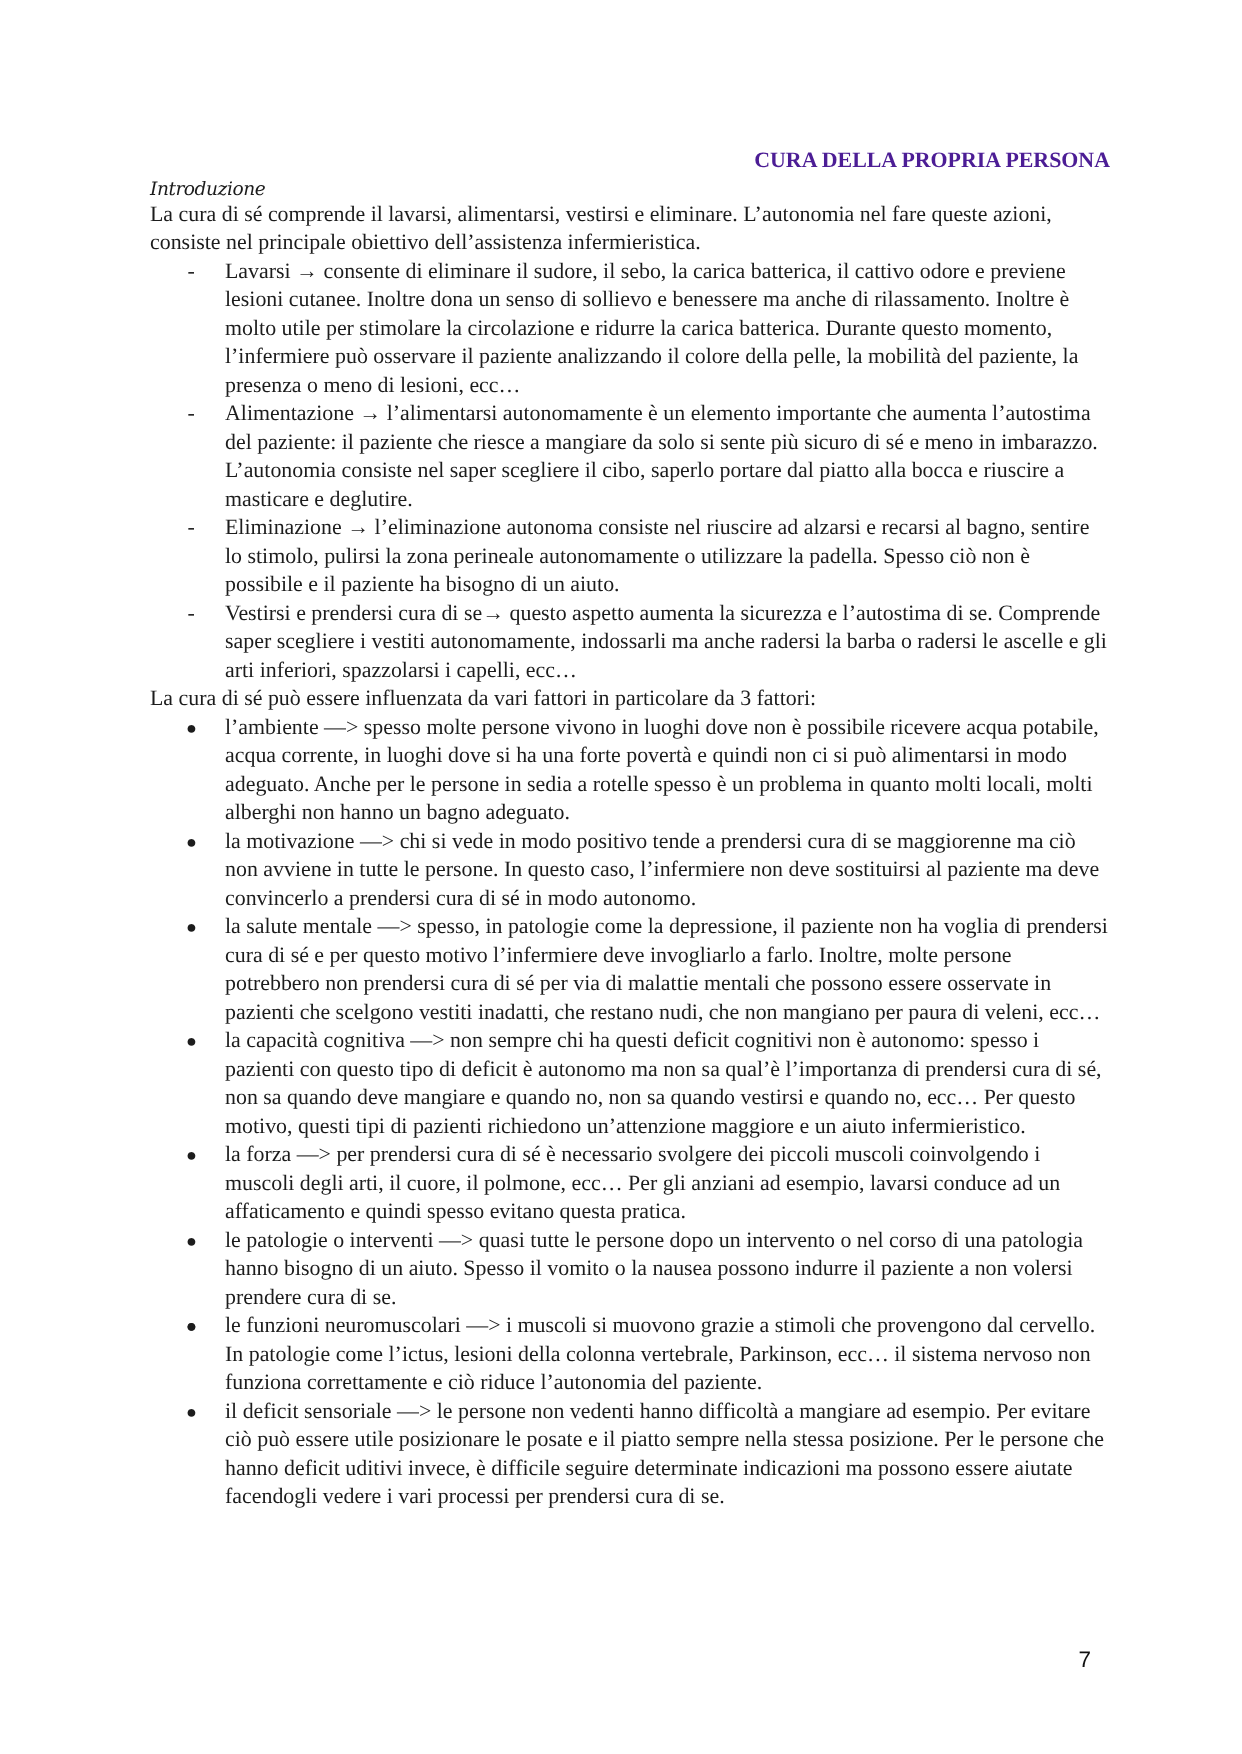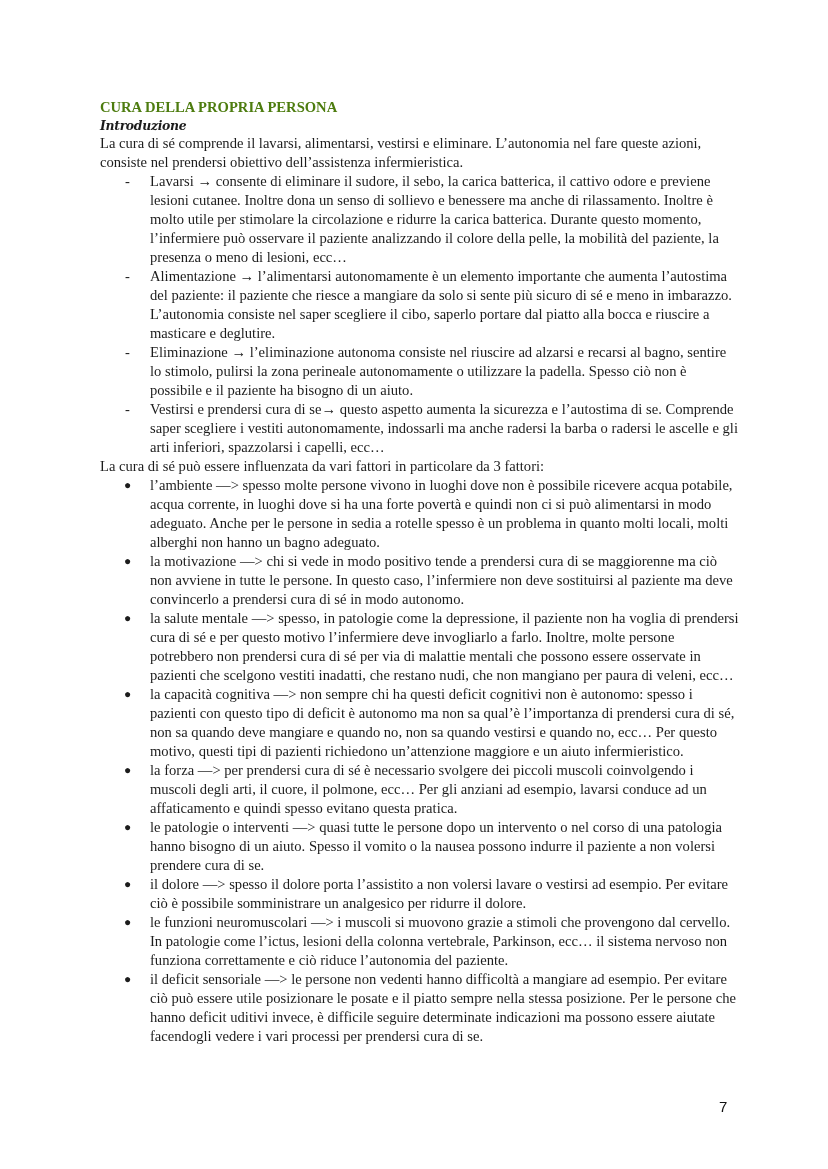--- a/index.html
+++ b/index.html
@@ -3,25 +3,26 @@
 <meta charset="utf-8">
 <style>
   html, body { margin: 0; padding: 0; background: #ffffff; }
   body { width: 828px; height: 1169px; position: relative; overflow: hidden; }
   .page {
     position: absolute; left: 100px; top: 98px; width: 640px;
     font-family: "Liberation Serif", "DejaVu Serif", serif;
     font-size: 14.6px; line-height: 19px; color: #1c1c1c;
   }
   .title {
-    color: #4d7c0f; font-weight: bold; font-size: 14.6px; line-height: 19px;
+    color: #4c1d95; font-weight: bold; font-size: 14.6px; line-height: 19px;
     margin: 0;
+    text-align: right;
   }
   .subhead {
-    font-family: "DejaVu Serif", serif; font-style: italic; font-weight: bold;
+    font-family: "DejaVu Serif", serif; font-style: italic; font-weight: normal;
     font-size: 12.4px; line-height: 17px; margin: 0; letter-spacing: -0.3px;
   }
   p { margin: 0; }
   ul { margin: 0; padding: 0; list-style: none; }
   li { position: relative; padding-left: 50px; }
   li .marker {
     position: absolute; left: 22px; top: 0; width: 14px; text-align: left;
   }
   li.dash .marker { left: 25px; }
   li.dot .marker { left: 24px; font-size: 12px; }
@@ -31,38 +32,38 @@
   }
 </style>
 </head>
 <body>
 
 <div class="page">
   <h1 class="title">CURA DELLA PROPRIA PERSONA</h1>
 
   <section>
     <h2 class="subhead">Introduzione</h2>
-    <p>La cura di sé comprende il lavarsi, alimentarsi, vestirsi e eliminare. L’autonomia nel fare queste azioni, consiste nel prendersi obiettivo dell’assistenza infermieristica.</p>
+    <p>La cura di sé comprende il lavarsi, alimentarsi, vestirsi e eliminare. L’autonomia nel fare queste azioni, consiste nel principale obiettivo dell’assistenza infermieristica.</p>
     <ul>
       <li class="dash"><span class="marker">-</span><span>Lavarsi → consente di eliminare il sudore, il sebo, la carica batterica, il cattivo odore e previene lesioni cutanee. Inoltre dona un senso di sollievo e benessere ma anche di rilassamento. Inoltre è molto utile per stimolare la circolazione e ridurre la carica batterica. Durante questo momento, l’infermiere può osservare il paziente analizzando il colore della pelle, la mobilità del paziente, la presenza o meno di lesioni, ecc…</span></li>
       <li class="dash"><span class="marker">-</span><span>Alimentazione → l’alimentarsi autonomamente è un elemento importante che aumenta l’autostima del paziente: il paziente che riesce a mangiare da solo si sente più sicuro di sé e meno in imbarazzo. L’autonomia consiste nel saper scegliere il cibo, saperlo portare dal piatto alla bocca e riuscire a masticare e deglutire.</span></li>
       <li class="dash"><span class="marker">-</span><span>Eliminazione → l’eliminazione autonoma consiste nel riuscire ad alzarsi e recarsi al bagno, sentire lo stimolo, pulirsi la zona perineale autonomamente o utilizzare la padella. Spesso ciò non è possibile e il paziente ha bisogno di un aiuto.</span></li>
       <li class="dash"><span class="marker">-</span><span>Vestirsi e prendersi cura di se→ questo aspetto aumenta la sicurezza e l’autostima di se. Comprende saper scegliere i vestiti autonomamente, indossarli ma anche radersi la barba o radersi le ascelle e gli arti inferiori, spazzolarsi i capelli, ecc…</span></li>
     </ul>
   </section>
 
   <section>
     <p>La cura di sé può essere influenzata da vari fattori in particolare da 3 fattori:</p>
     <ul>
       <li class="dot"><span class="marker">●</span><span>l’ambiente —&gt; spesso molte persone vivono in luoghi dove non è possibile ricevere acqua potabile, acqua corrente, in luoghi dove si ha una forte povertà e quindi non ci si può alimentarsi in modo adeguato. Anche per le persone in sedia a rotelle spesso è un problema in quanto molti locali, molti alberghi non hanno un bagno adeguato.</span></li>
       <li class="dot"><span class="marker">●</span><span>la motivazione —&gt; chi si vede in modo positivo tende a prendersi cura di se maggiorenne ma ciò non avviene in tutte le persone. In questo caso, l’infermiere non deve sostituirsi al paziente ma deve convincerlo a prendersi cura di sé in modo autonomo.</span></li>
       <li class="dot"><span class="marker">●</span><span>la salute mentale —&gt; spesso, in patologie come la depressione, il paziente non ha voglia di prendersi cura di sé e per questo motivo l’infermiere deve invogliarlo a farlo. Inoltre, molte persone potrebbero non prendersi cura di sé per via di malattie mentali che possono essere osservate in pazienti che scelgono vestiti inadatti, che restano nudi, che non mangiano per paura di veleni, ecc…</span></li>
       <li class="dot"><span class="marker">●</span><span>la capacità cognitiva —&gt; non sempre chi ha questi deficit cognitivi non è autonomo: spesso i pazienti con questo tipo di deficit è autonomo ma non sa qual’è l’importanza di prendersi cura di sé, non sa quando deve mangiare e quando no, non sa quando vestirsi e quando no, ecc… Per questo motivo, questi tipi di pazienti richiedono un’attenzione maggiore e un aiuto infermieristico.</span></li>
       <li class="dot"><span class="marker">●</span><span>la forza —&gt; per prendersi cura di sé è necessario svolgere dei piccoli muscoli coinvolgendo i muscoli degli arti, il cuore, il polmone, ecc… Per gli anziani ad esempio, lavarsi conduce ad un affaticamento e quindi spesso evitano questa pratica.</span></li>
       <li class="dot"><span class="marker">●</span><span>le patologie o interventi —&gt; quasi tutte le persone dopo un intervento o nel corso di una patologia hanno bisogno di un aiuto. Spesso il vomito o la nausea possono indurre il paziente a non volersi prendere cura di se.</span></li>
-      <li class="dot"><span class="marker">●</span><span>il dolore —&gt; spesso il dolore porta l’assistito a non volersi lavare o vestirsi ad esempio. Per evitare ciò è possibile somministrare un analgesico per ridurre il dolore.</span></li>
+      <li class="dot"><span class="marker">●</span></li>
       <li class="dot"><span class="marker">●</span><span>le funzioni neuromuscolari —&gt; i muscoli si muovono grazie a stimoli che provengono dal cervello. In patologie come l’ictus, lesioni della colonna vertebrale, Parkinson, ecc… il sistema nervoso non funziona correttamente e ciò riduce l’autonomia del paziente.</span></li>
       <li class="dot"><span class="marker">●</span><span>il deficit sensoriale —&gt; le persone non vedenti hanno difficoltà a mangiare ad esempio. Per evitare ciò può essere utile posizionare le posate e il piatto sempre nella stessa posizione. Per le persone che hanno deficit uditivi invece, è difficile seguire determinate indicazioni ma possono essere aiutate facendogli vedere i vari processi per prendersi cura di se.</span></li>
     </ul>
   </section>
 </div>
 
 <div class="page-num">7</div>
 
 </body></html>

